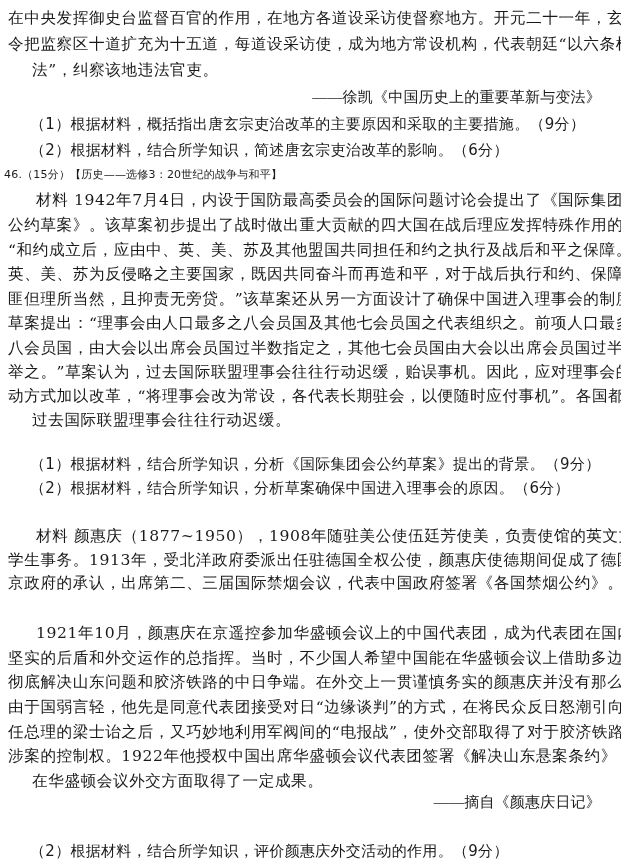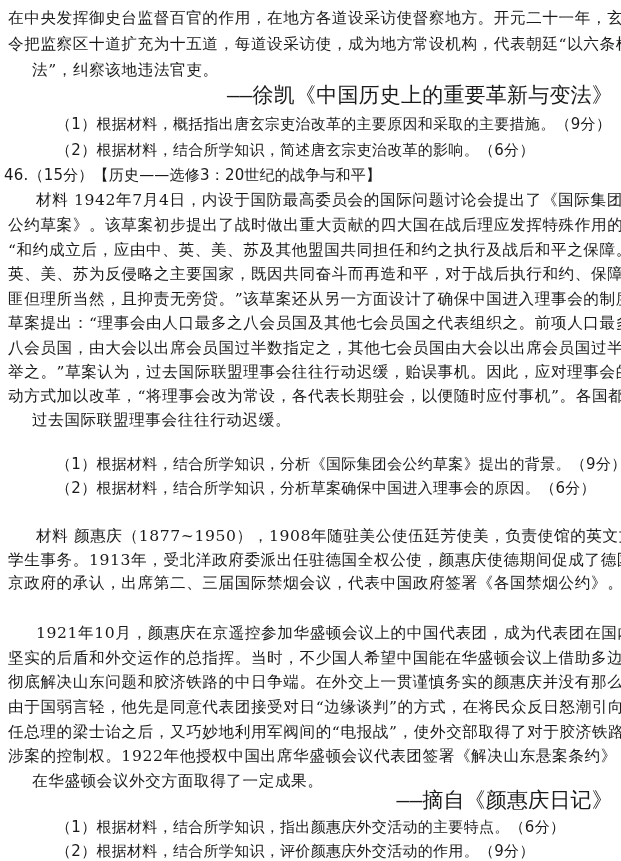--- a/index.html
+++ b/index.html
@@ -9,23 +9,23 @@
     color:#1a1a1a;
   }
   .page { position:absolute; left:0; top:0; width:621px; height:861px; }
   .line {
     position:absolute; left:8px; width:606px;
     font-size:15.6px; line-height:20px; white-space:nowrap;
     letter-spacing:0.6px; text-align:justify; text-align-last:justify;
   }
   .line.last { text-align-last:left;margin-left:24px; }
   .indent { left:36px; width:578px; }
-  .q { left:30px; width:auto; text-align-last:left; font-family:"DejaVu Sans","Liberation Sans",sans-serif; font-size:15px; letter-spacing:0.3px;margin-left:26px; }
-  .hdr { left:4px; width:auto; text-align-last:left; font-family:"DejaVu Sans","Liberation Sans",sans-serif; font-size:15px; letter-spacing:0.2px; }
-  .attr { left:auto; right:8px; width:auto; text-align-last:right; font-family:Liberation Mono, monospace; font-size:21px; letter-spacing:0.2px; }
+  .q { left:30px; width:auto; text-align-last:left; font-family:"DejaVu Sans","Liberation Sans",sans-serif; font-size:15px; letter-spacing:0.3px; }
+  .hdr { left:4px; width:auto; text-align-last:left; font-family:"DejaVu Sans","Liberation Sans",sans-serif; font-size:11px; letter-spacing:0.2px; }
+  .attr { left:auto; right:20px; width:auto; text-align-last:right; font-family:Liberation Serif, serif; font-size:15px; letter-spacing:0.2px; }
 </style>
 </head>
 <body>
 
 <div class="page">
 
   <div class="line" style="top:8px">在中央发挥御史台监督百官的作用，在地方各道设采访使督察地方。开元二十一年，玄宗下</div>
   <div class="line" style="top:34px">令把监察区十道扩充为十五道，每道设采访使，成为地方常设机构，代表朝廷“以六条检非</div>
   <div class="line last" style="top:60px">法”，纠察该地违法官吏。</div>
   <div class="line attr" style="top:87px">——徐凯《中国历史上的重要革新与变法》</div>
@@ -51,16 +51,15 @@
   <div class="line" style="top:573px">京政府的承认，出席第二、三届国际禁烟会议，代表中国政府签署《各国禁烟公约》。1921年，</div>
 
   <div class="line indent" style="top:623px">1921年10月，颜惠庆在京遥控参加华盛顿会议上的中国代表团，成为代表团在国内最</div>
   <div class="line" style="top:648px">坚实的后盾和外交运作的总指挥。当时，不少国人希望中国能在华盛顿会议上借助多边谈判</div>
   <div class="line" style="top:672px">彻底解决山东问题和胶济铁路的中日争端。在外交上一贯谨慎务实的颜惠庆并没有那么乐观，</div>
   <div class="line" style="top:697px">由于国弱言轻，他先是同意代表团接受对日“边缘谈判”的方式，在将民众反日怒潮引向时</div>
   <div class="line" style="top:722px">任总理的梁士诒之后，又巧妙地利用军阀间的“电报战”，使外交部取得了对于胶济铁路交</div>
   <div class="line" style="top:746px">涉案的控制权。1922年他授权中国出席华盛顿会议代表团签署《解决山东悬案条约》，中国</div>
   <div class="line last" style="top:771px">在华盛顿会议外交方面取得了一定成果。</div>
   <div class="line attr" style="top:792px">——摘自《颜惠庆日记》</div>
-  <div class="line q" style="top:817px">（1）根据材料，结合所学知识，指出颜惠庆外交活动的主要特点。（6分）</div>
   <div class="line q" style="top:841px">（2）根据材料，结合所学知识，评价颜惠庆外交活动的作用。（9分）</div>
 
 </div>
 
 </body></html>

